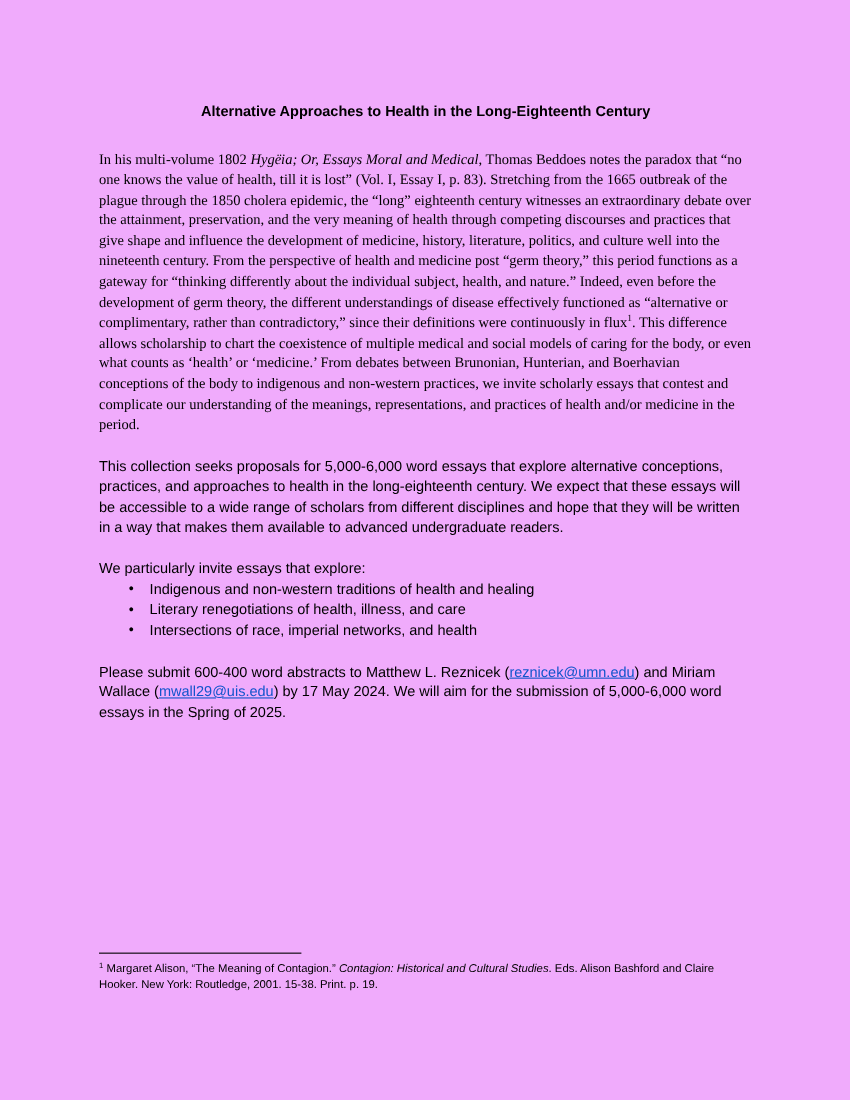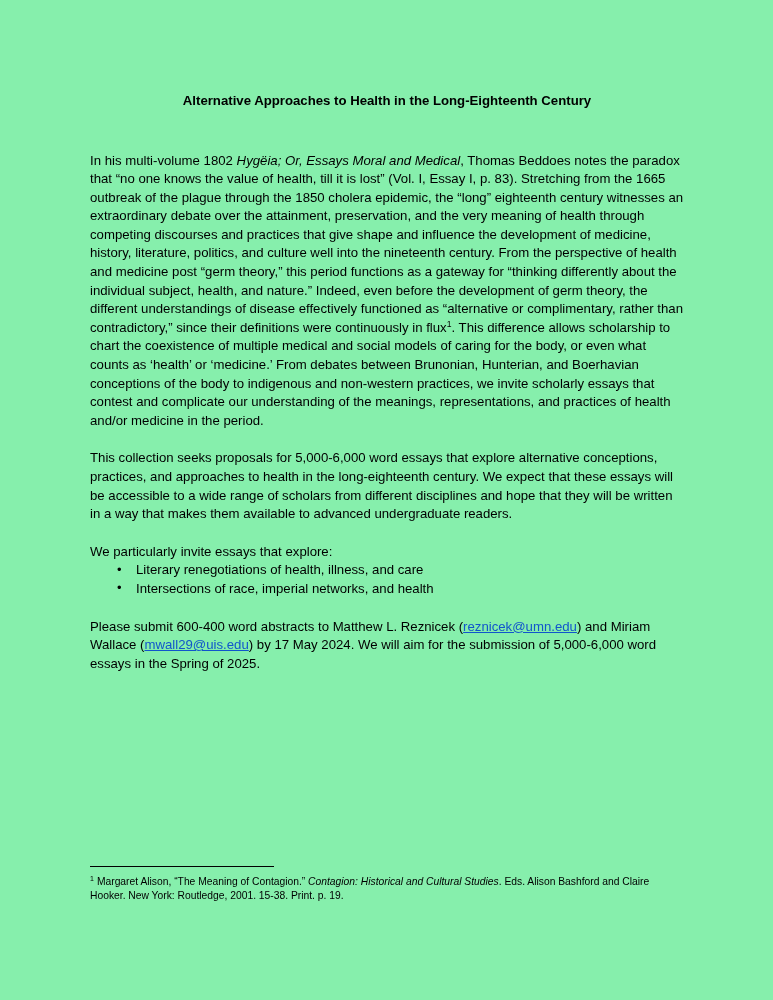--- a/index.html
+++ b/index.html
@@ -8,21 +8,21 @@
     background: #ffffff;
   }
   body {
     font-family: "Liberation Sans", sans-serif;
     color: #000000;
   }
   .page {
     position: relative;
     width: 773px;
     height: 1000px;
-    background: #86efac;
+    background: #f0abfc;
     overflow: hidden;
     box-sizing: border-box;
   }
   .content {
     position: absolute;
     left: 90px;
     top: 0;
     width: 594px;
   }
   .doc-title {
@@ -34,21 +34,21 @@
   }
   .title-line {
     display: block;
   }
   .body-para {
     font-size: 13.2px;
     line-height: 18.6px;
     margin: 0;
     text-align: left;
   }
-  .para-gap-first { margin-top: 41px; }
+  .para-gap-first { margin-top: 25px; font-family: Liberation Serif, serif; }
   .para-gap { margin-top: 19px; }
   em, .ital {
     font-style: italic;
   }
   .maillink {
     color: #1155cc;
     text-decoration: underline;
   }
   sup.fnref {
     font-size: 8.6px;
@@ -108,20 +108,21 @@
       <span class="title-line">Alternative Approaches to Health in the Long-Eighteenth Century</span>
     </h1>
 
     <p class="body-para para-gap-first"><span>In his multi-volume 1802 </span><em class="ital">Hygëia; Or, Essays Moral and Medical</em><span>, Thomas Beddoes notes the paradox that “no one knows the value of health, till it is lost” (Vol. I, Essay I, p. 83). Stretching from the 1665 outbreak of the plague through the 1850 cholera epidemic, the “long” eighteenth century witnesses an extraordinary debate over the attainment, preservation, and the very meaning of health through competing discourses and practices that give shape and influence the development of medicine, history, literature, politics, and culture well into the nineteenth century. From the perspective of health and medicine post “germ theory,” this period functions as a gateway for “thinking differently about the individual subject, health, and nature.” Indeed, even before the development of germ theory, the different understandings of disease effectively functioned as “alternative or complimentary, rather than contradictory,” since their definitions were continuously in flux</span><sup class="fnref">1</sup><span>. This difference allows scholarship to chart the coexistence of multiple medical and social models of caring for the body, or even what counts as ‘health’ or ‘medicine.’ From debates between Brunonian, Hunterian, and Boerhavian conceptions of the body to indigenous and non-western practices, we invite scholarly essays that contest and complicate our understanding of the meanings, representations, and practices of health and/or medicine in the period.</span></p>
 
     <p class="body-para para-gap">This collection seeks proposals for 5,000-6,000 word essays that explore alternative conceptions, practices, and approaches to health in the long-eighteenth century. We expect that these essays will be accessible to a wide range of scholars from different disciplines and hope that they will be written in a way that makes them available to advanced undergraduate readers.</p>
 
     <p class="body-para para-gap">We particularly invite essays that explore:</p>
 
     <ul class="bullets">
+      <li>Indigenous and non-western traditions of health and healing</li>
       <li>Literary renegotiations of health, illness, and care</li>
       <li>Intersections of race, imperial networks, and health</li>
     </ul>
 
     <p class="body-para para-gap"><span>Please submit 600-400 word abstracts to Matthew L. Reznicek (</span><a class="maillink" href="#">reznicek@umn.edu</a><span>) and Miriam Wallace (</span><a class="maillink" href="#">mwall29@uis.edu</a><span>) by 17 May 2024. We will aim for the submission of 5,000-6,000 word essays in the Spring of 2025.</span></p>
 
   </div>
 
   <div class="footnote-zone">
     <div class="fn-rule"></div>

